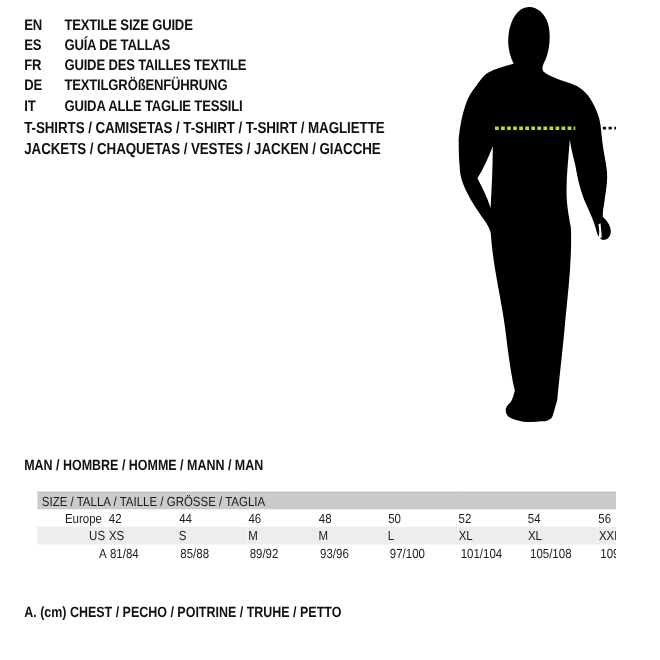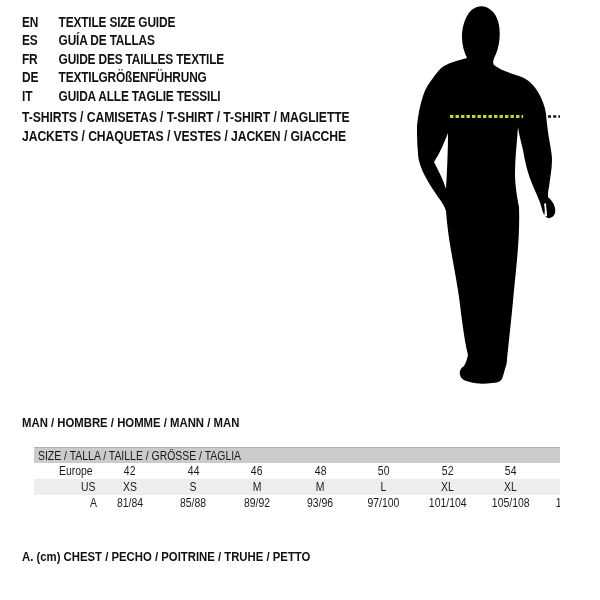--- a/index.html
+++ b/index.html
@@ -30,21 +30,21 @@
     position:absolute; left:22px; top:415px;
     transform:scaleX(.84); transform-origin:0 0;
     font-weight:700; font-size:13.5px; white-space:nowrap;
   }
   
   .size-table {
     position:absolute; left:34px; top:447px; width:572px;
     border-collapse:collapse; table-layout:fixed;
     font-size:12px; color:#1a1a1a;
   }
-  .size-table td { height:16px; padding:0; text-align:center; vertical-align:middle; white-space:nowrap; }
+  .size-table td { height:16px; padding:0; text-align:left; vertical-align:middle; white-space:nowrap; }
   .size-table td span { display:inline-block; transform:scaleX(.87); }
   .size-table tr.thead td {
     background:#cbcbcb; height:15px; text-align:left; padding-left:4px;
     border-top:1px solid #b3b3b3;
   }
   .size-table td.rowlabel { text-align:right; padding-left:4px; }
   .size-table tr.thead td span, .size-table td.rowlabel span { transform-origin:0 50%; }
   .size-table tr.shaded td { background:#ededed; }
   
   .footnote {

